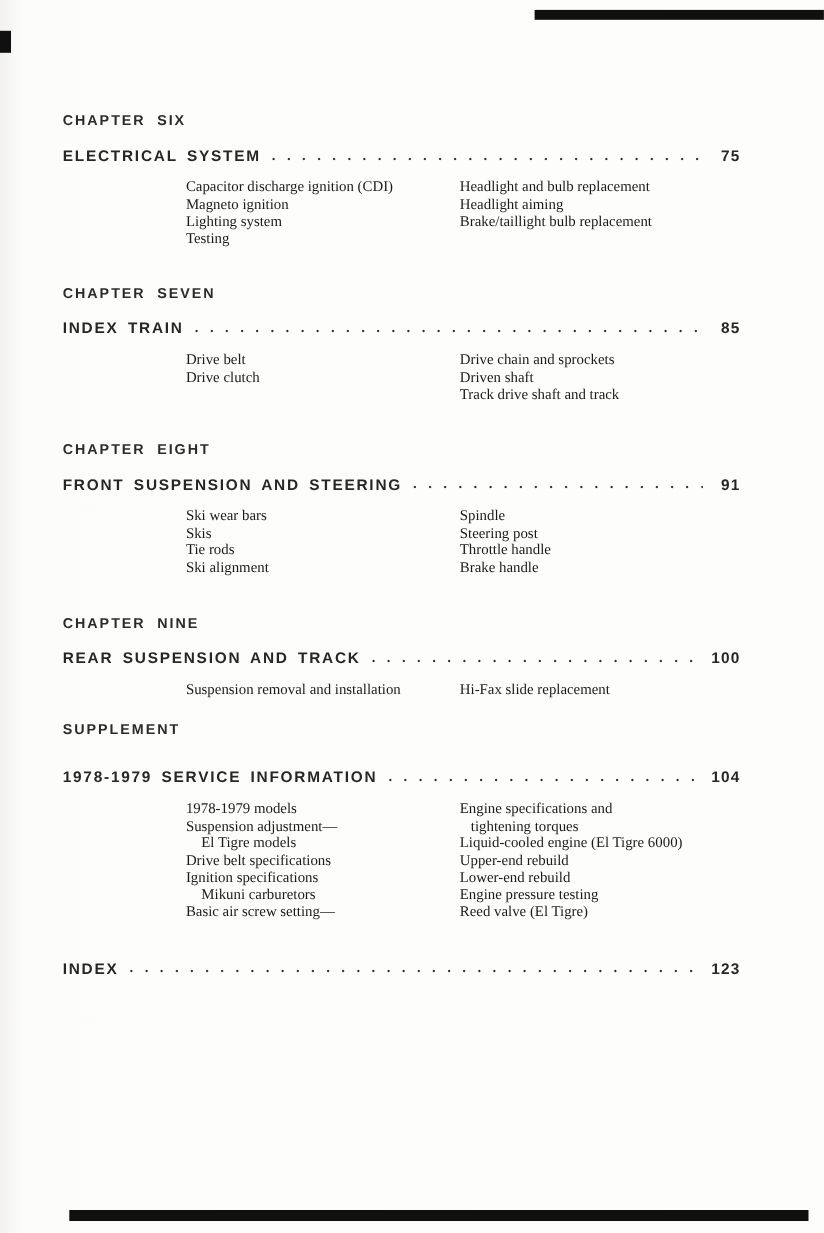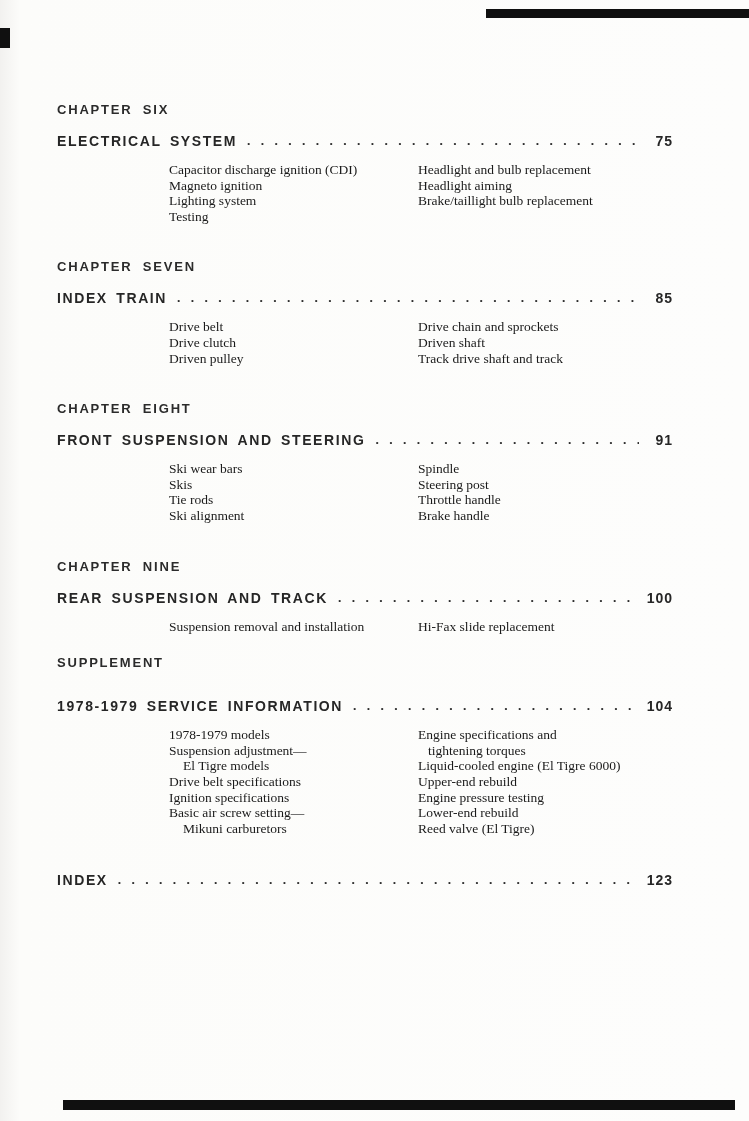--- a/index.html
+++ b/index.html
@@ -129,21 +129,20 @@
       <div class="chapter">CHAPTER SEVEN</div>
       <div class="entry-row">
         <span class="entry-title">INDEX TRAIN</span>
         <span class="leader">. . . . . . . . . . . . . . . . . . . . . . . . . . . . . . . . . . . . . . . . . . . . . . . . . . . . . . . . . . . . . . . . . . . . . . </span>
         <span class="page-num">85</span>
       </div>
       <div class="items">
         <div class="col-left">
           <div class="item">Drive belt</div>
           <div class="item">Drive clutch</div>
-          <div class="item">Driven pulley</div>
         </div>
         <div class="col-right">
           <div class="item">Drive chain and sprockets</div>
           <div class="item">Driven shaft</div>
           <div class="item">Track drive shaft and track</div>
         </div>
       </div>
     </section>
 
     <section class="toc-section">
@@ -193,30 +192,30 @@
         <span class="leader">. . . . . . . . . . . . . . . . . . . . . . . . . . . . . . . . . . . . . . . . . . . . . . . . . . . . . . . . . . . . . . . . . . . . . . </span>
         <span class="page-num">104</span>
       </div>
       <div class="items">
         <div class="col-left">
           <div class="item">1978-1979 models</div>
           <div class="item">Suspension adjustment—</div>
           <div class="item indent">El Tigre models</div>
           <div class="item">Drive belt specifications</div>
           <div class="item">Ignition specifications</div>
+          <div class="item indent">Mikuni carburetors</div>
           <div class="item">Basic air screw setting—</div>
-          <div class="item indent">Mikuni carburetors</div>
         </div>
         <div class="col-right">
           <div class="item">Engine specifications and</div>
           <div class="item indent-sm">tightening torques</div>
           <div class="item">Liquid-cooled engine (El Tigre 6000)</div>
           <div class="item">Upper-end rebuild</div>
+          <div class="item">Lower-end rebuild</div>
           <div class="item">Engine pressure testing</div>
-          <div class="item">Lower-end rebuild</div>
           <div class="item">Reed valve (El Tigre)</div>
         </div>
       </div>
     </section>
 
     <section class="toc-section">
       <div class="entry-row">
         <span class="entry-title">INDEX</span>
         <span class="leader">. . . . . . . . . . . . . . . . . . . . . . . . . . . . . . . . . . . . . . . . . . . . . . . . . . . . . . . . . . . . . . . . . . . . . . </span>
         <span class="page-num">123</span>

